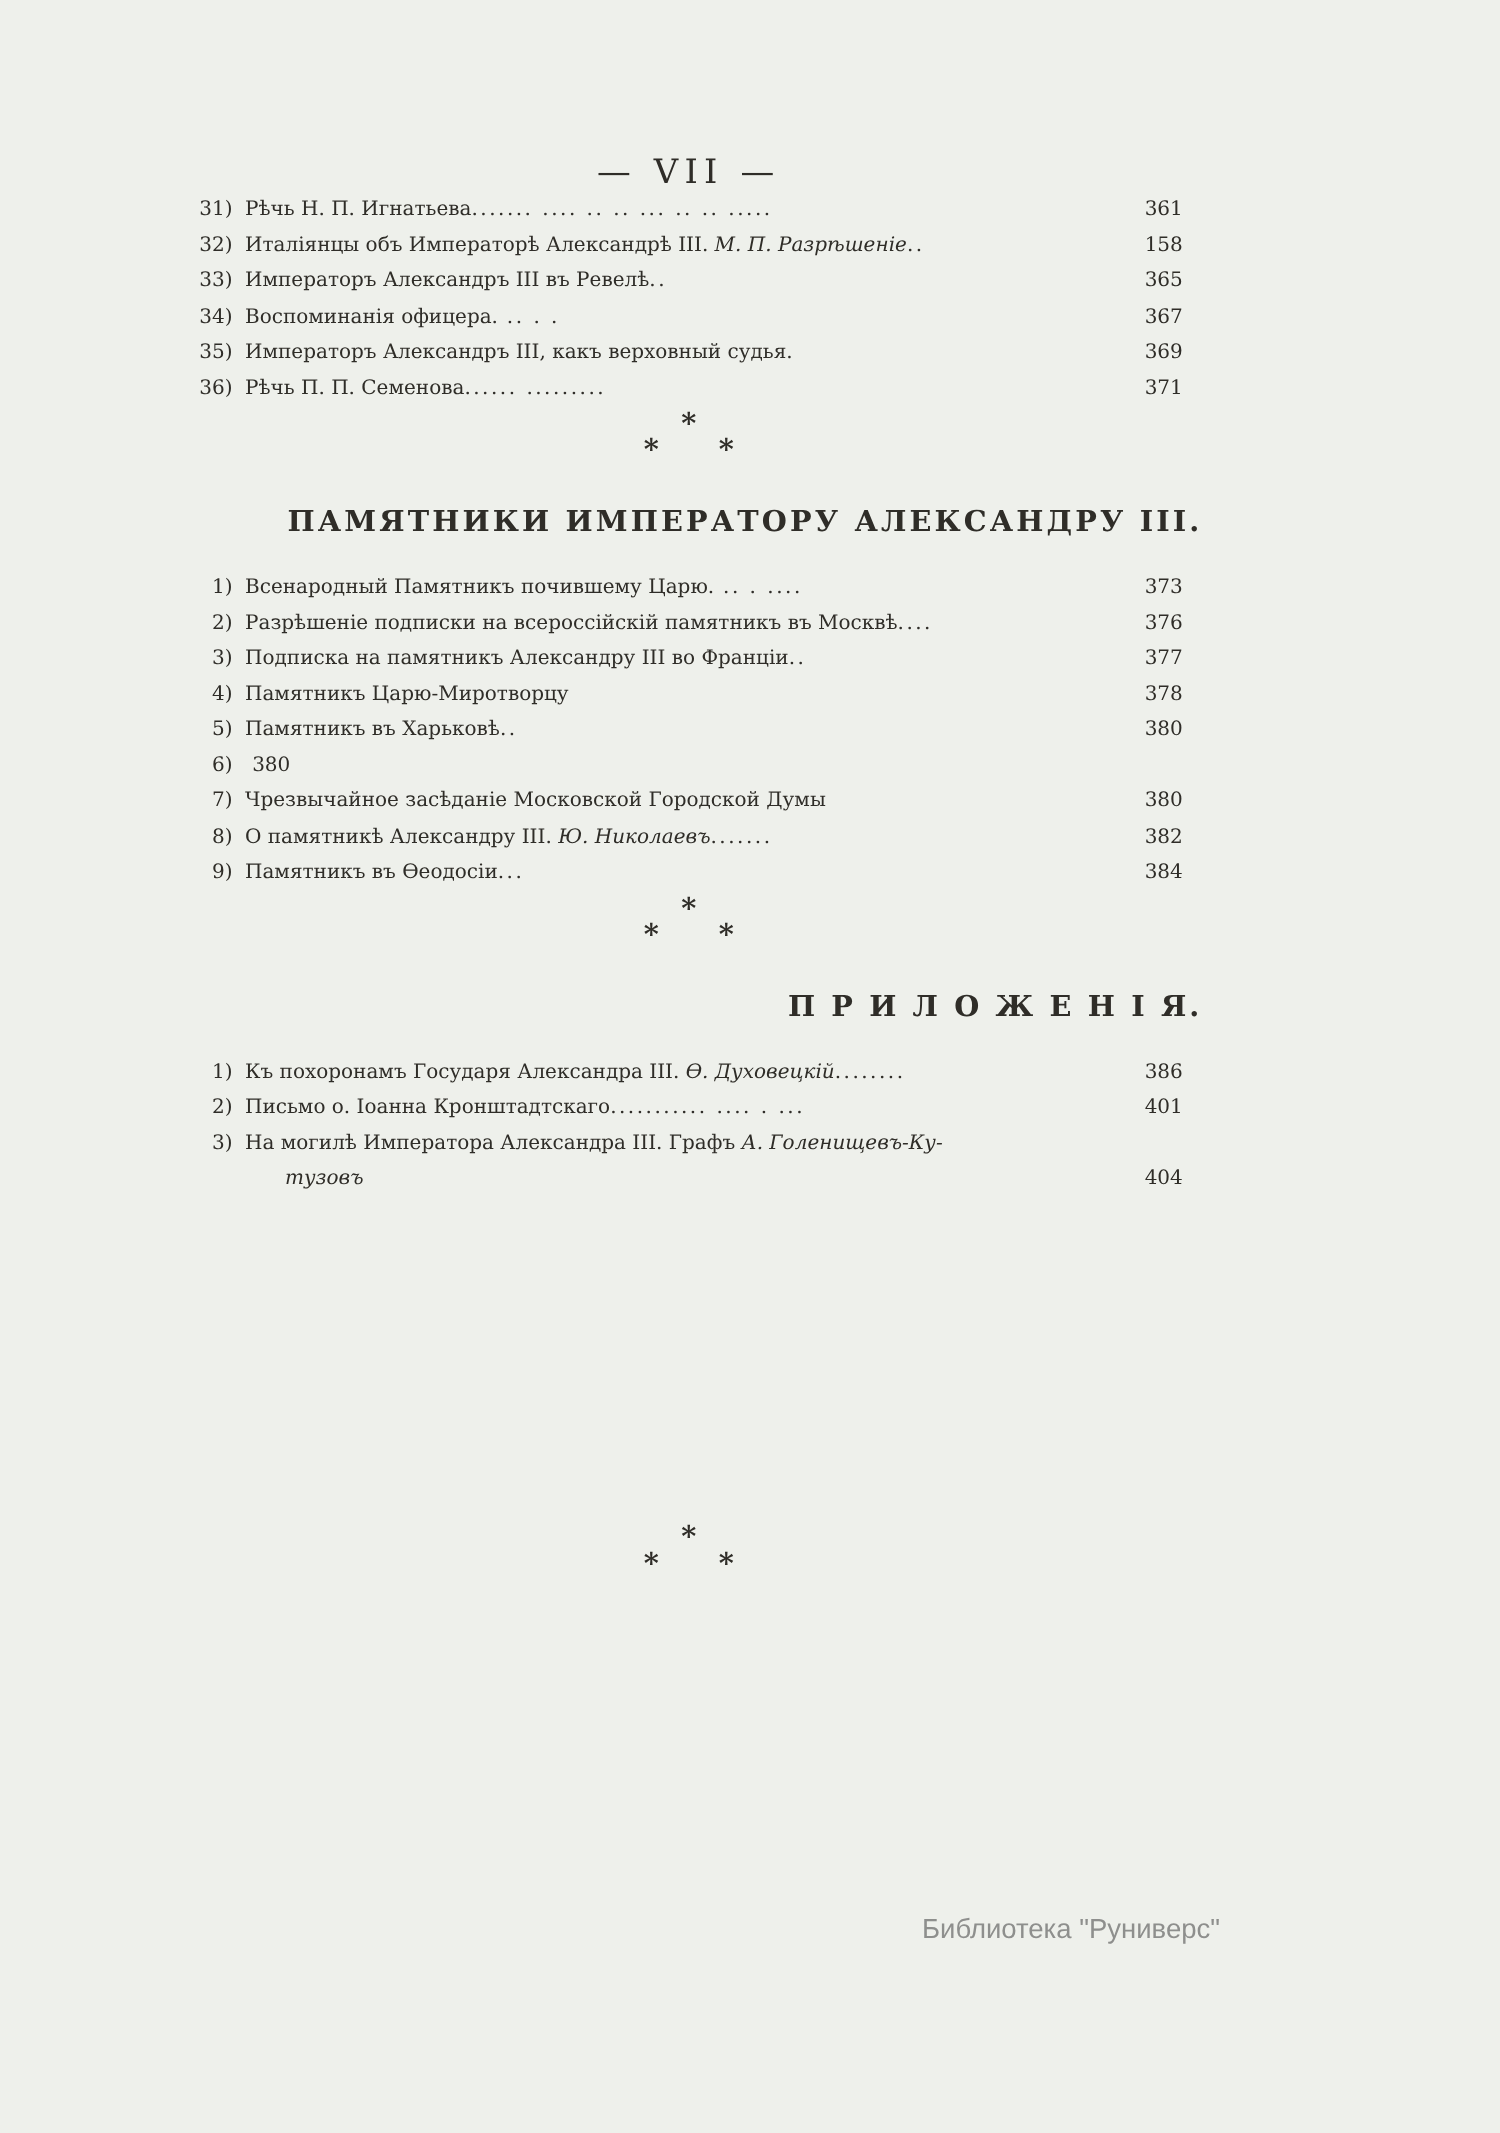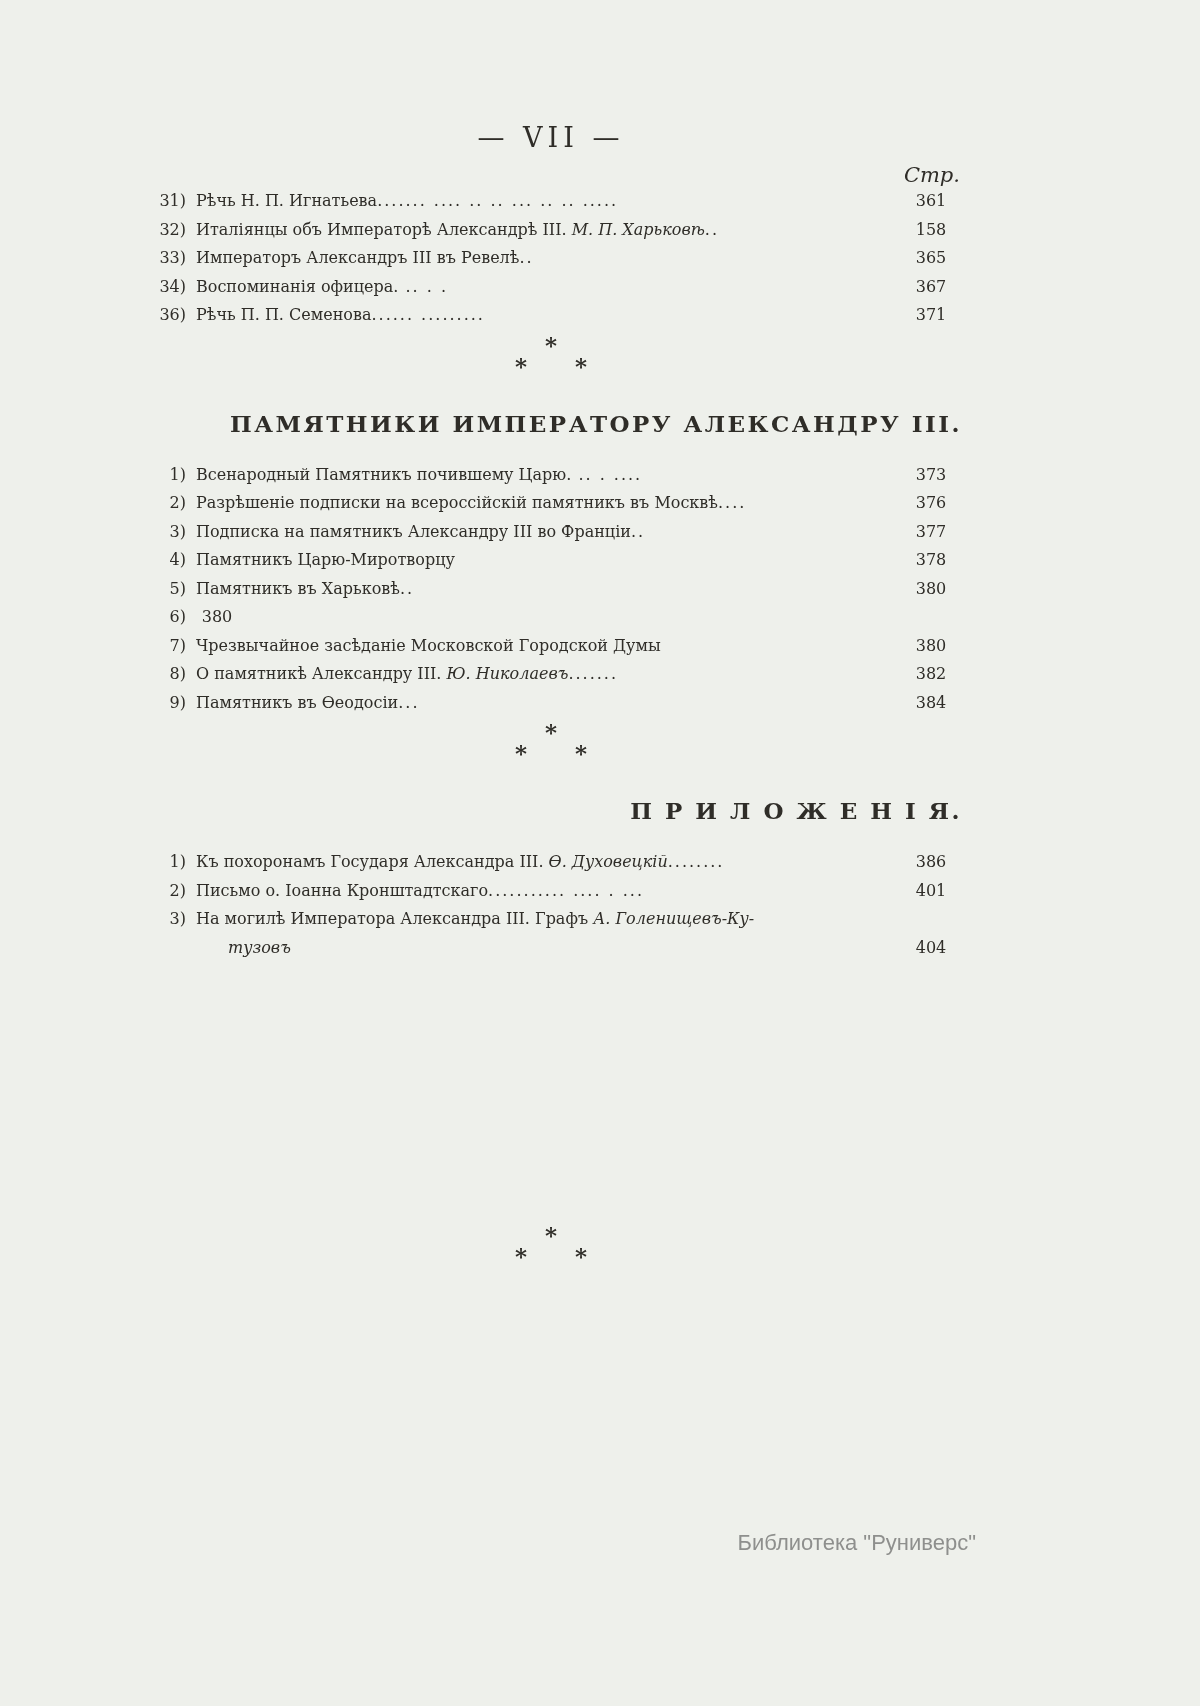--- a/index.html
+++ b/index.html
@@ -96,42 +96,46 @@
     font-size: 22px;
     color: #8e8f8d;
   }
 </style>
 </head>
 <body>
 
 <div class="page">
   <div class="content">
     <div class="folio">— VII —</div>
-    <div class="str-header">Стр.</div>
     <div id="toc">
         <div class="section">
           <div class="row">
             <span class="num">31)</span>
             <span class="txt"><span>Рѣчь Н. П. Игнатьева</span><span class="dots">....... .... .. .. ... .. ..      .....</span></span>
             <span class="pg">361</span>
           </div>
           <div class="row">
             <span class="num">32)</span>
-            <span class="txt"><span>Италіянцы объ Императорѣ Александрѣ III. </span><span class="it">М. П. Харьковѣ</span><span class="dots">..</span></span>
+            <span class="txt"><span>Италіянцы объ Императорѣ Александрѣ III. </span><span class="it">М. П. Разрѣшеніе</span><span class="dots">..</span></span>
             <span class="pg">158</span>
           </div>
           <div class="row">
             <span class="num">33)</span>
             <span class="txt"><span>Императоръ Александръ III въ Ревелѣ</span><span class="dots">..</span></span>
             <span class="pg">365</span>
           </div>
           <div class="row">
             <span class="num">34)</span>
             <span class="txt"><span>Воспоминанія офицера.</span><span class="dots"> ..    .       .</span></span>
             <span class="pg">367</span>
+          </div>
+          <div class="row">
+            <span class="num">35)</span>
+            <span class="txt"><span>Императоръ Александръ III, какъ верховный судья.</span></span>
+            <span class="pg">369</span>
           </div>
           <div class="row">
             <span class="num">36)</span>
             <span class="txt"><span>Рѣчь П. П. Семенова</span><span class="dots">......  .........</span></span>
             <span class="pg">371</span>
           </div>
           <div class="asterism">
             <div class="l1">*</div>
             <div class="l2">*      *</div>
           </div>

